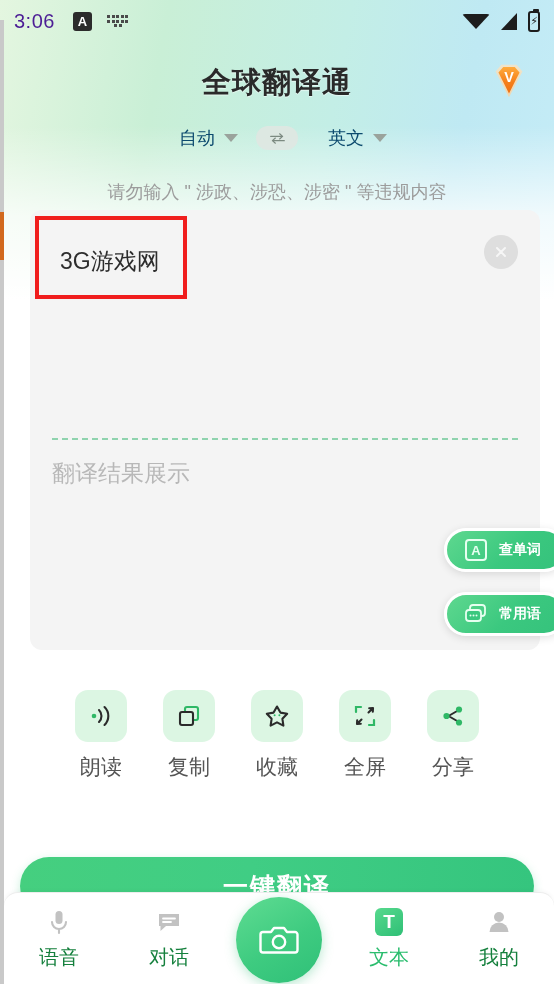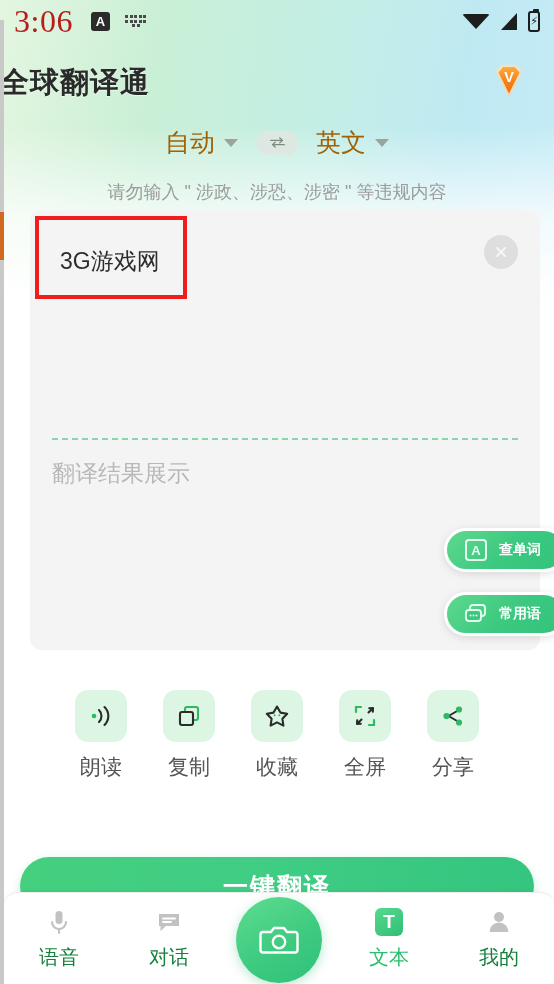--- a/index.html
+++ b/index.html
@@ -31,22 +31,22 @@
     background: #d2691e; z-index: 61;
   }
 
   
   .statusbar {
     position: absolute; left: 0; top: 0; width: 554px; height: 42px;
     display: flex; align-items: center; padding: 0 14px;
     z-index: 20;
   }
   .sb-time {
-    font-size: 32px; color: #b91c1c; letter-spacing: .5px;
-    font-family: Liberation Serif, serif;
+    font-size: 20px; color: #4c1d95; letter-spacing: .5px;
+    font-family: Liberation Sans, sans-serif;
   }
   .sb-left-icons { display: flex; align-items: center; gap: 14px; margin-left: 18px; }
   .ic-a {
     width: 19px; height: 19px; background: #2b2b2b; border-radius: 3px;
     color: #fff; font-size: 13px; line-height: 19px; text-align: center; font-weight: bold;
   }
   .ic-kb {
     width: 24px; height: 14px; display: flex; flex-wrap: wrap; gap: 1.5px;
     align-content: center; justify-content: center;
   }
@@ -54,38 +54,38 @@
   .sb-right { margin-left: auto; display: flex; align-items: center; gap: 11px; }
   .ic-wifi { width: 0; height: 0; border-left: 14px solid transparent; border-right: 14px solid transparent; border-top: 15px solid #1d1d1d; border-radius: 3px; }
   .ic-sig { width: 0; height: 0; border-left: 16px solid transparent; border-bottom: 17px solid #1d1d1d; }
   .ic-batt { width: 12px; height: 21px; border: 2px solid #1d1d1d; border-radius: 3px; position: relative; display:flex; align-items:center; justify-content:center; }
   .ic-batt:before { content:""; position:absolute; top:-4px; left:3px; width:6px; height:3px; background:#1d1d1d; border-radius:1px; }
   .ic-batt span { font-size: 11px; color: #1d1d1d; line-height: 1; }
 
   
   .header {
     position: absolute; top: 55px; left: 0; width: 554px; height: 55px; z-index: 20;
-    display: flex; align-items: center; justify-content: flex-start;
+    display: flex; align-items: center; justify-content: center;
   }
   .app-title {
     font-size: 29px; font-weight: bold; color: #2a2a2a; letter-spacing: 1px;
     text-shadow: 0 1px 1px rgba(255,255,255,.6);
   }
   .vip-badge {
     position: absolute; right: 22px; top: 58px; width: 46px; height: 46px; z-index: 21;
     display: flex; align-items: center; justify-content: center;
   }
 
   
   .lang-row {
     position: absolute; top: 126px; left: 0; width: 554px; z-index: 20;
     display: flex; align-items: center; justify-content: center; gap: 18px;
   }
   .lang-pick { display: flex; align-items: center; gap: 9px; cursor: pointer; }
-  .lang-pick .txt { font-size: 25px; color: #a16207; }
+  .lang-pick .txt { font-size: 18px; color: #0c4a6e; margin-left: 12px; }
   .caret { width: 0; height: 0; border-left: 7px solid transparent; border-right: 7px solid transparent; border-top: 8px solid #9aa39c; }
   .swap-btn {
     width: 42px; height: 24px; border-radius: 12px; background: rgba(225,230,226,.85);
     display: flex; align-items: center; justify-content: center; cursor: pointer;
   }
   .swap-btn svg { width: 17px; height: 13px; }
 
   
   .warn-text {
     position: absolute; top: 180px; left: 0; width: 554px; text-align: center; z-index: 20;

